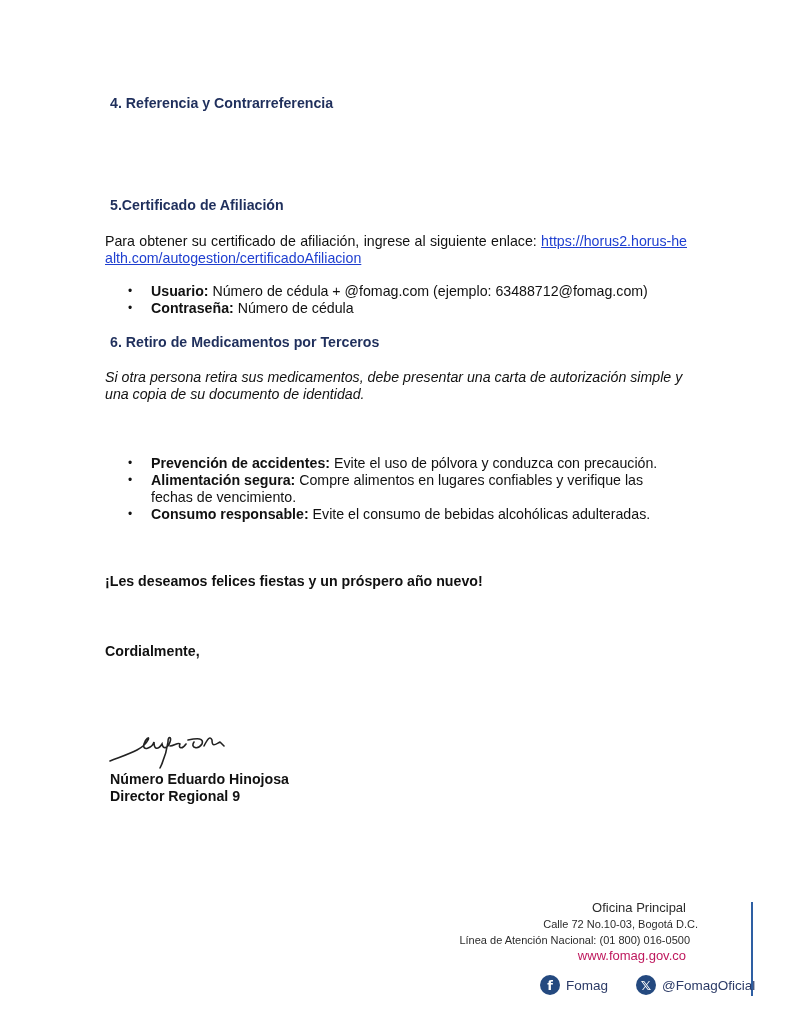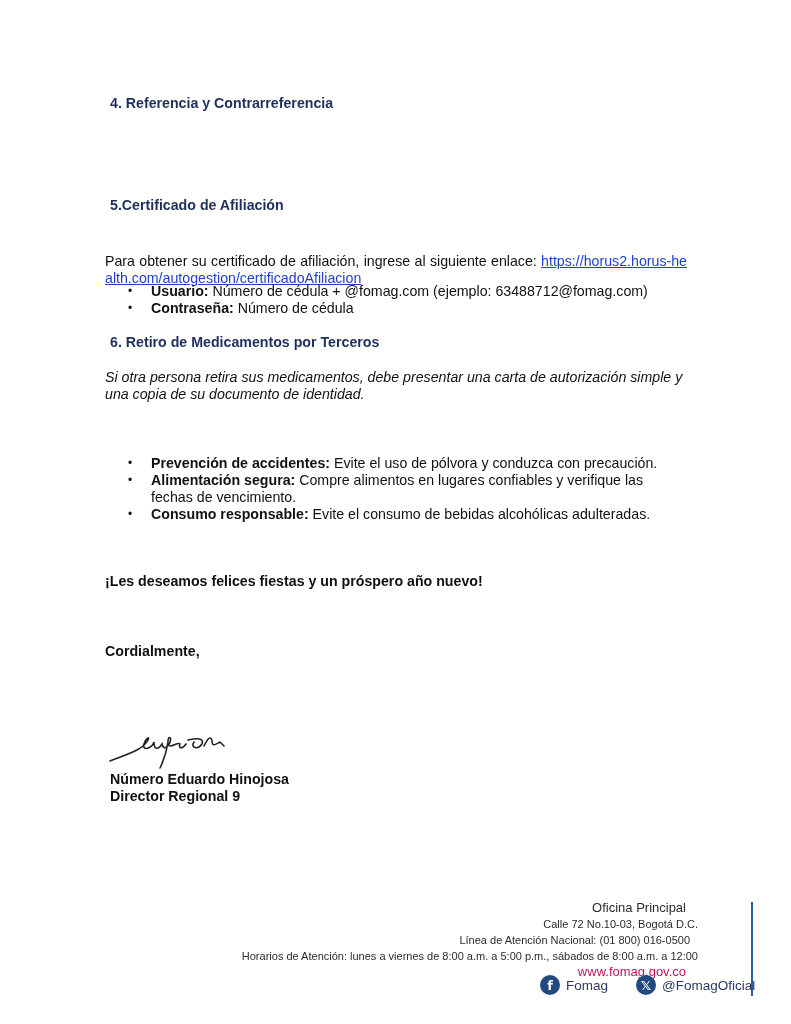--- a/index.html
+++ b/index.html
@@ -28,21 +28,21 @@
       white-space: nowrap;
     }
     .para {
       position: absolute;
       left: 105px;
       width: 582px;
       font-size: 14.2px;
       line-height: 17px;
       color: #111111;
     }
-    .para.justify { text-align: justify; text-align-last: left; margin-top: 20px; }
+    .para.justify { text-align: justify; text-align-last: left; }
     a.link {
       color: #1f3fd0;
       text-decoration: underline;
     }
     ul.bullets {
       position: absolute;
       left: 128px;
       margin: 0;
       padding: 0;
       list-style: none;
@@ -167,21 +167,20 @@
   <svg class="signature" viewBox="0 0 150 45">
     <path d="M2 33 C 20 26, 35 22, 40 12 C 42 8, 38 10, 36 16 C 34 24, 44 20, 46 14 C 46 22, 50 22, 54 16 C 55 22, 60 20, 62 14 C 64 8, 60 8, 60 14 C 58 28, 54 36, 52 40 M 62 18 C 66 18, 70 14, 72 16 C 70 20, 74 22, 78 16 M 80 12 C 90 10, 96 10, 94 16 C 90 22, 82 20, 86 14 M 96 18 C 100 10, 102 8, 104 12 C 104 20, 108 16, 112 14 M 112 14 L 116 18" fill="none" stroke="#222" stroke-width="1.6" stroke-linecap="round"></path>
   </svg>
   <div class="sig-name" style="top:771px;">Número Eduardo Hinojosa</div>
   <div class="sig-name" style="top:788px;">Director Regional 9</div>
 
   <div class="footer">
     <div class="office">Oficina Principal</div>
     <div class="addr">Calle 72 No.10-03, Bogotá D.C.</div>
     <div class="phone">Línea de Atención Nacional:  (01 800) 016-0500</div>
-    <div class="hours">Horarios de Atención:  lunes a viernes de 8:00 a.m. a 5:00 p.m., sábados de 8:00 a.m. a 12:00</div>
     <div class="web">www.fomag.gov.co</div>
   </div>
   <div class="footer-bar"></div>
 
   <div class="social">
     <span class="icon">f</span>
     <span>Fomag</span>
     <span class="spacer"></span>
     <span class="icon">𝕏</span>
     <span>@FomagOficial</span>

